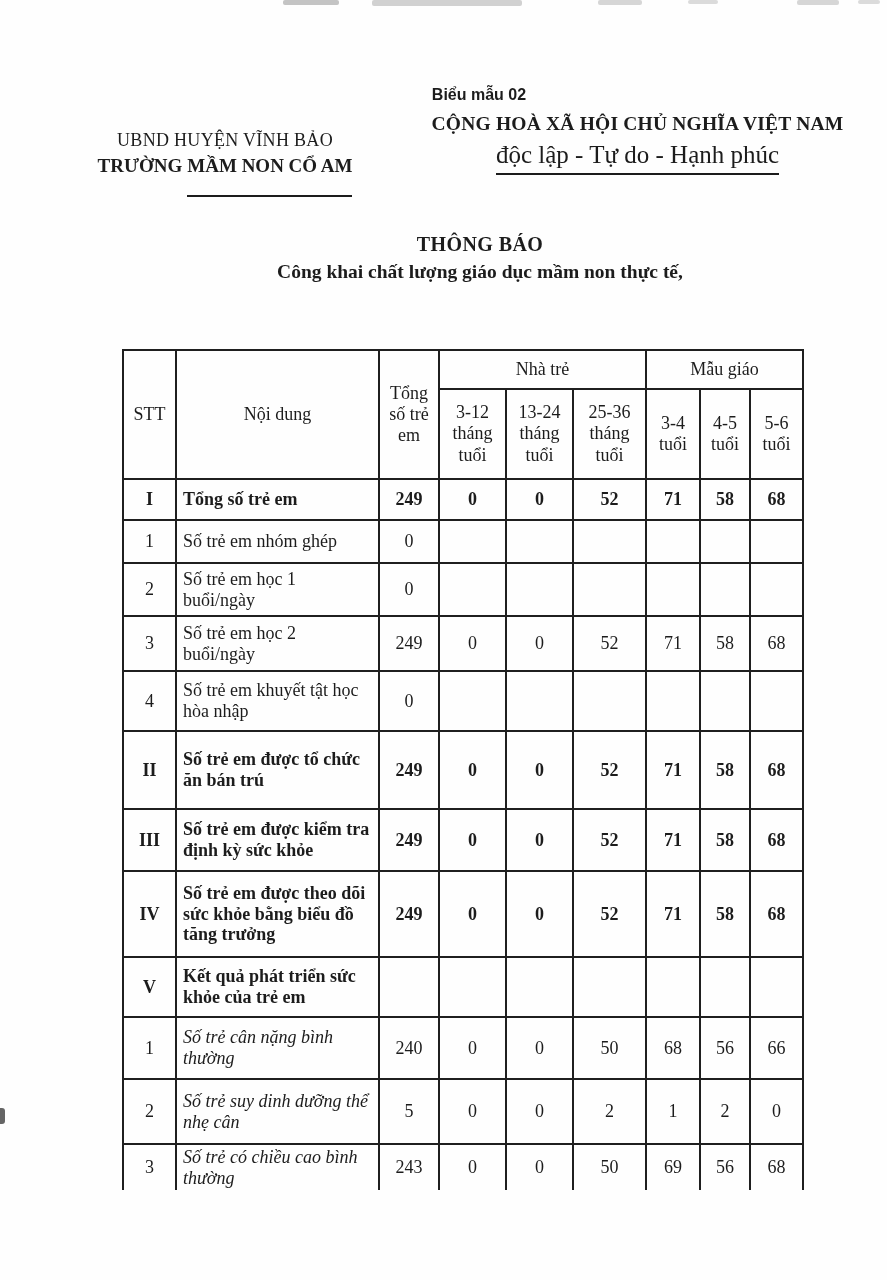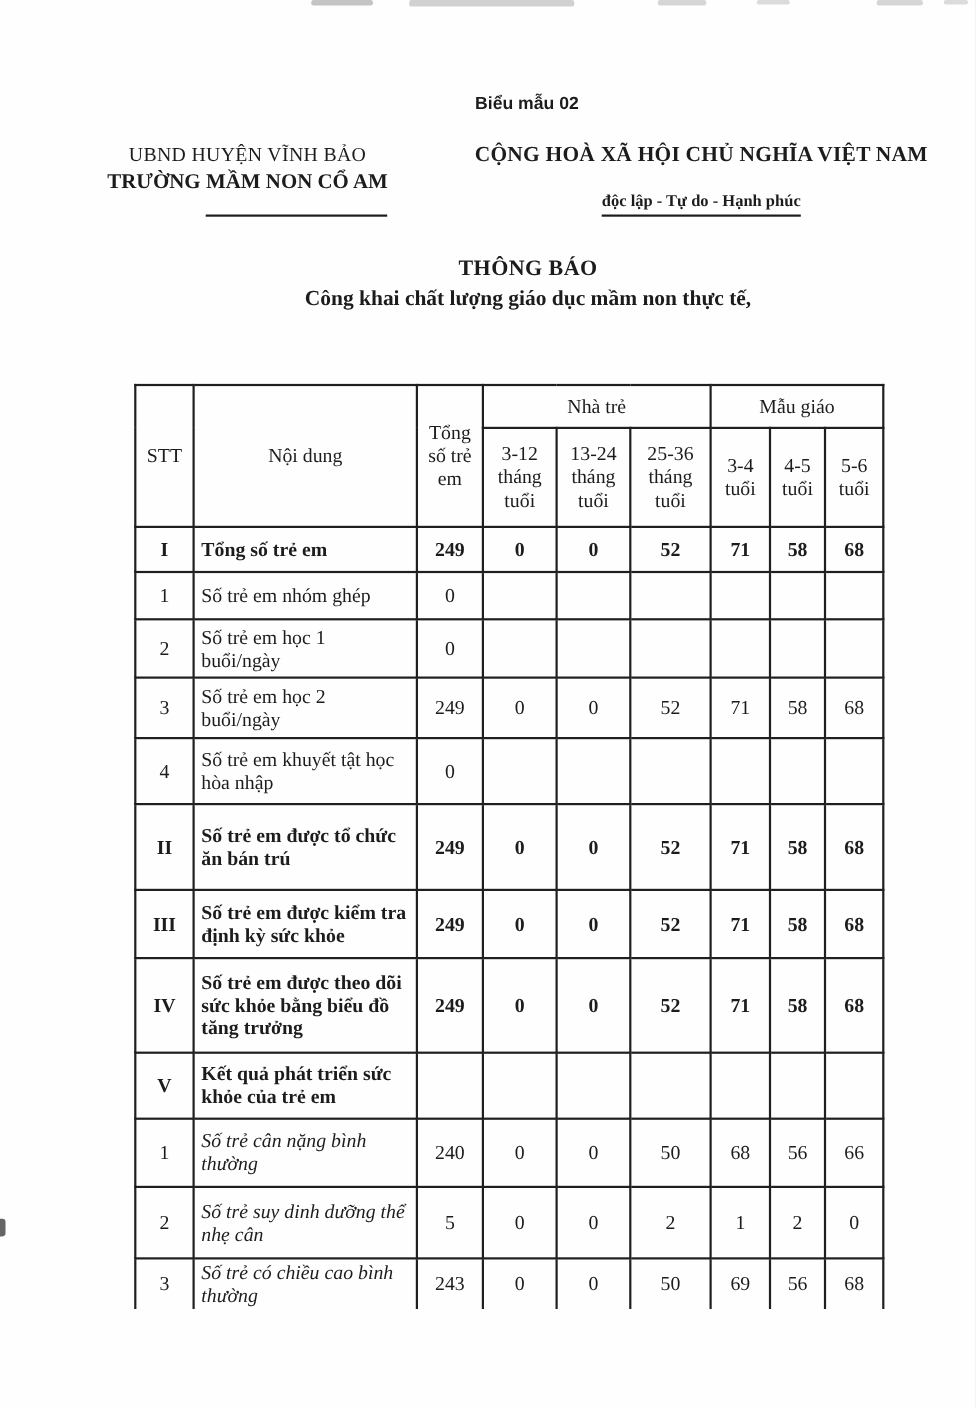--- a/index.html
+++ b/index.html
@@ -26,23 +26,23 @@
     position:absolute;top:86px;left:136px;width:686px;
     text-align:center;font-weight:bold;font-size:16px;
     font-family:"Liberation Sans","DejaVu Sans",sans-serif;
   }
 
   .issuer{position:absolute;top:129px;left:90px;width:270px;text-align:center;line-height:1.25;}
   .issuer-line1{font-size:18px;font-weight:400;letter-spacing:.3px;}
   .issuer-line2{font-size:19px;font-weight:700;margin-top:2px;white-space:nowrap;}
   .issuer-line2 .uline{display:inline-block;border-bottom:2px solid #1c1c1c;padding-bottom:18px;margin-left:5px;}
 
-  .motto{position:absolute;top:129px;left:415px;width:445px;text-align:center;line-height:1.25;}
+  .motto{position:absolute;top:112px;left:415px;width:445px;text-align:center;line-height:1.25;}
   .motto-line1{font-size:19.5px;font-weight:700;letter-spacing:.2px;}
-  .motto-line2{font-size:15px;font-weight:700;margin-top:21px;}
+  .motto-line2{font-size:25px;font-weight:400;margin-top:3px;}
   .motto-line2 .uline{display:inline-block;border-bottom:2px solid #1c1c1c;padding-bottom:2px;}
 
   .title{position:absolute;top:231px;left:137px;width:686px;text-align:center;font-weight:700;line-height:1.3;}
   .title-line1{font-size:20px;letter-spacing:.4px;}
   .title-line2{font-size:19.5px;margin-top:2px;}
   .title-line3{font-size:19.5px;}
 
   table.doc{
     position:absolute;top:349px;left:122px;
     width:680px;border-collapse:collapse;table-layout:fixed;

